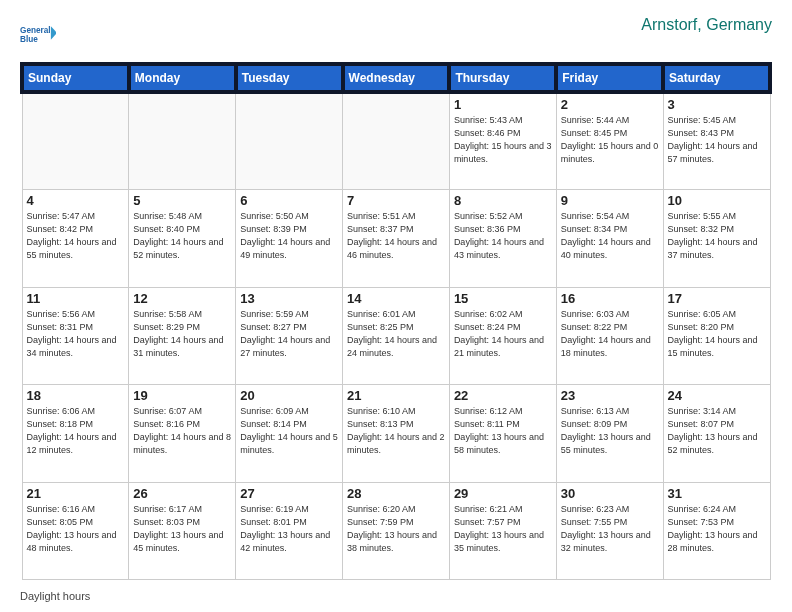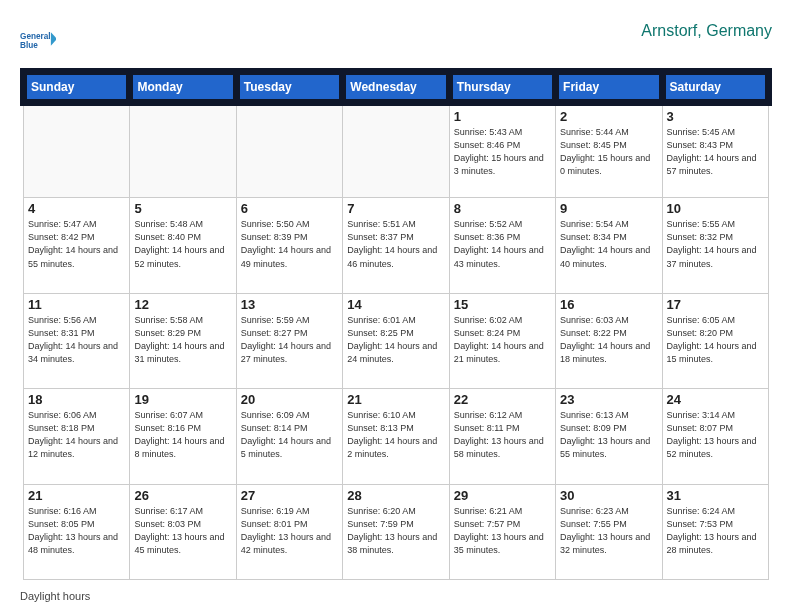--- a/index.html
+++ b/index.html
@@ -6,21 +6,21 @@
     body {
       font-family: Arial, sans-serif;
       background: #fff;
       width: 792px;
       height: 612px;
       overflow: hidden;
     }
     .page {
       width: 792px;
       height: 612px;
-      padding: 22px 20px 10px 20px;
+      padding: 16px 20px 10px 20px;
       display: flex;
       flex-direction: column;
     }
     .header {
       display: flex;
       justify-content: space-between;
       align-items: flex-start;
       margin-bottom: 10px;
     }
     .logo {
@@ -47,21 +47,21 @@
       width: 100%;
       table-layout: fixed;
     }
     .calendar thead tr th {
       background: #2266cc;
       color: #fff;
       font-size: 12px;
       font-weight: bold;
       padding: 5px 4px;
       text-align: left;
-      border: 7px solid #0f172a;
+      border: 4px solid #0f172a;
     }
     .calendar tbody tr td {
       border: 1px solid #ccc;
       vertical-align: top;
       padding: 3px 4px;
       font-size: 9.5px;
       color: #333;
       background: #fff;
       height: 80px;
     }

